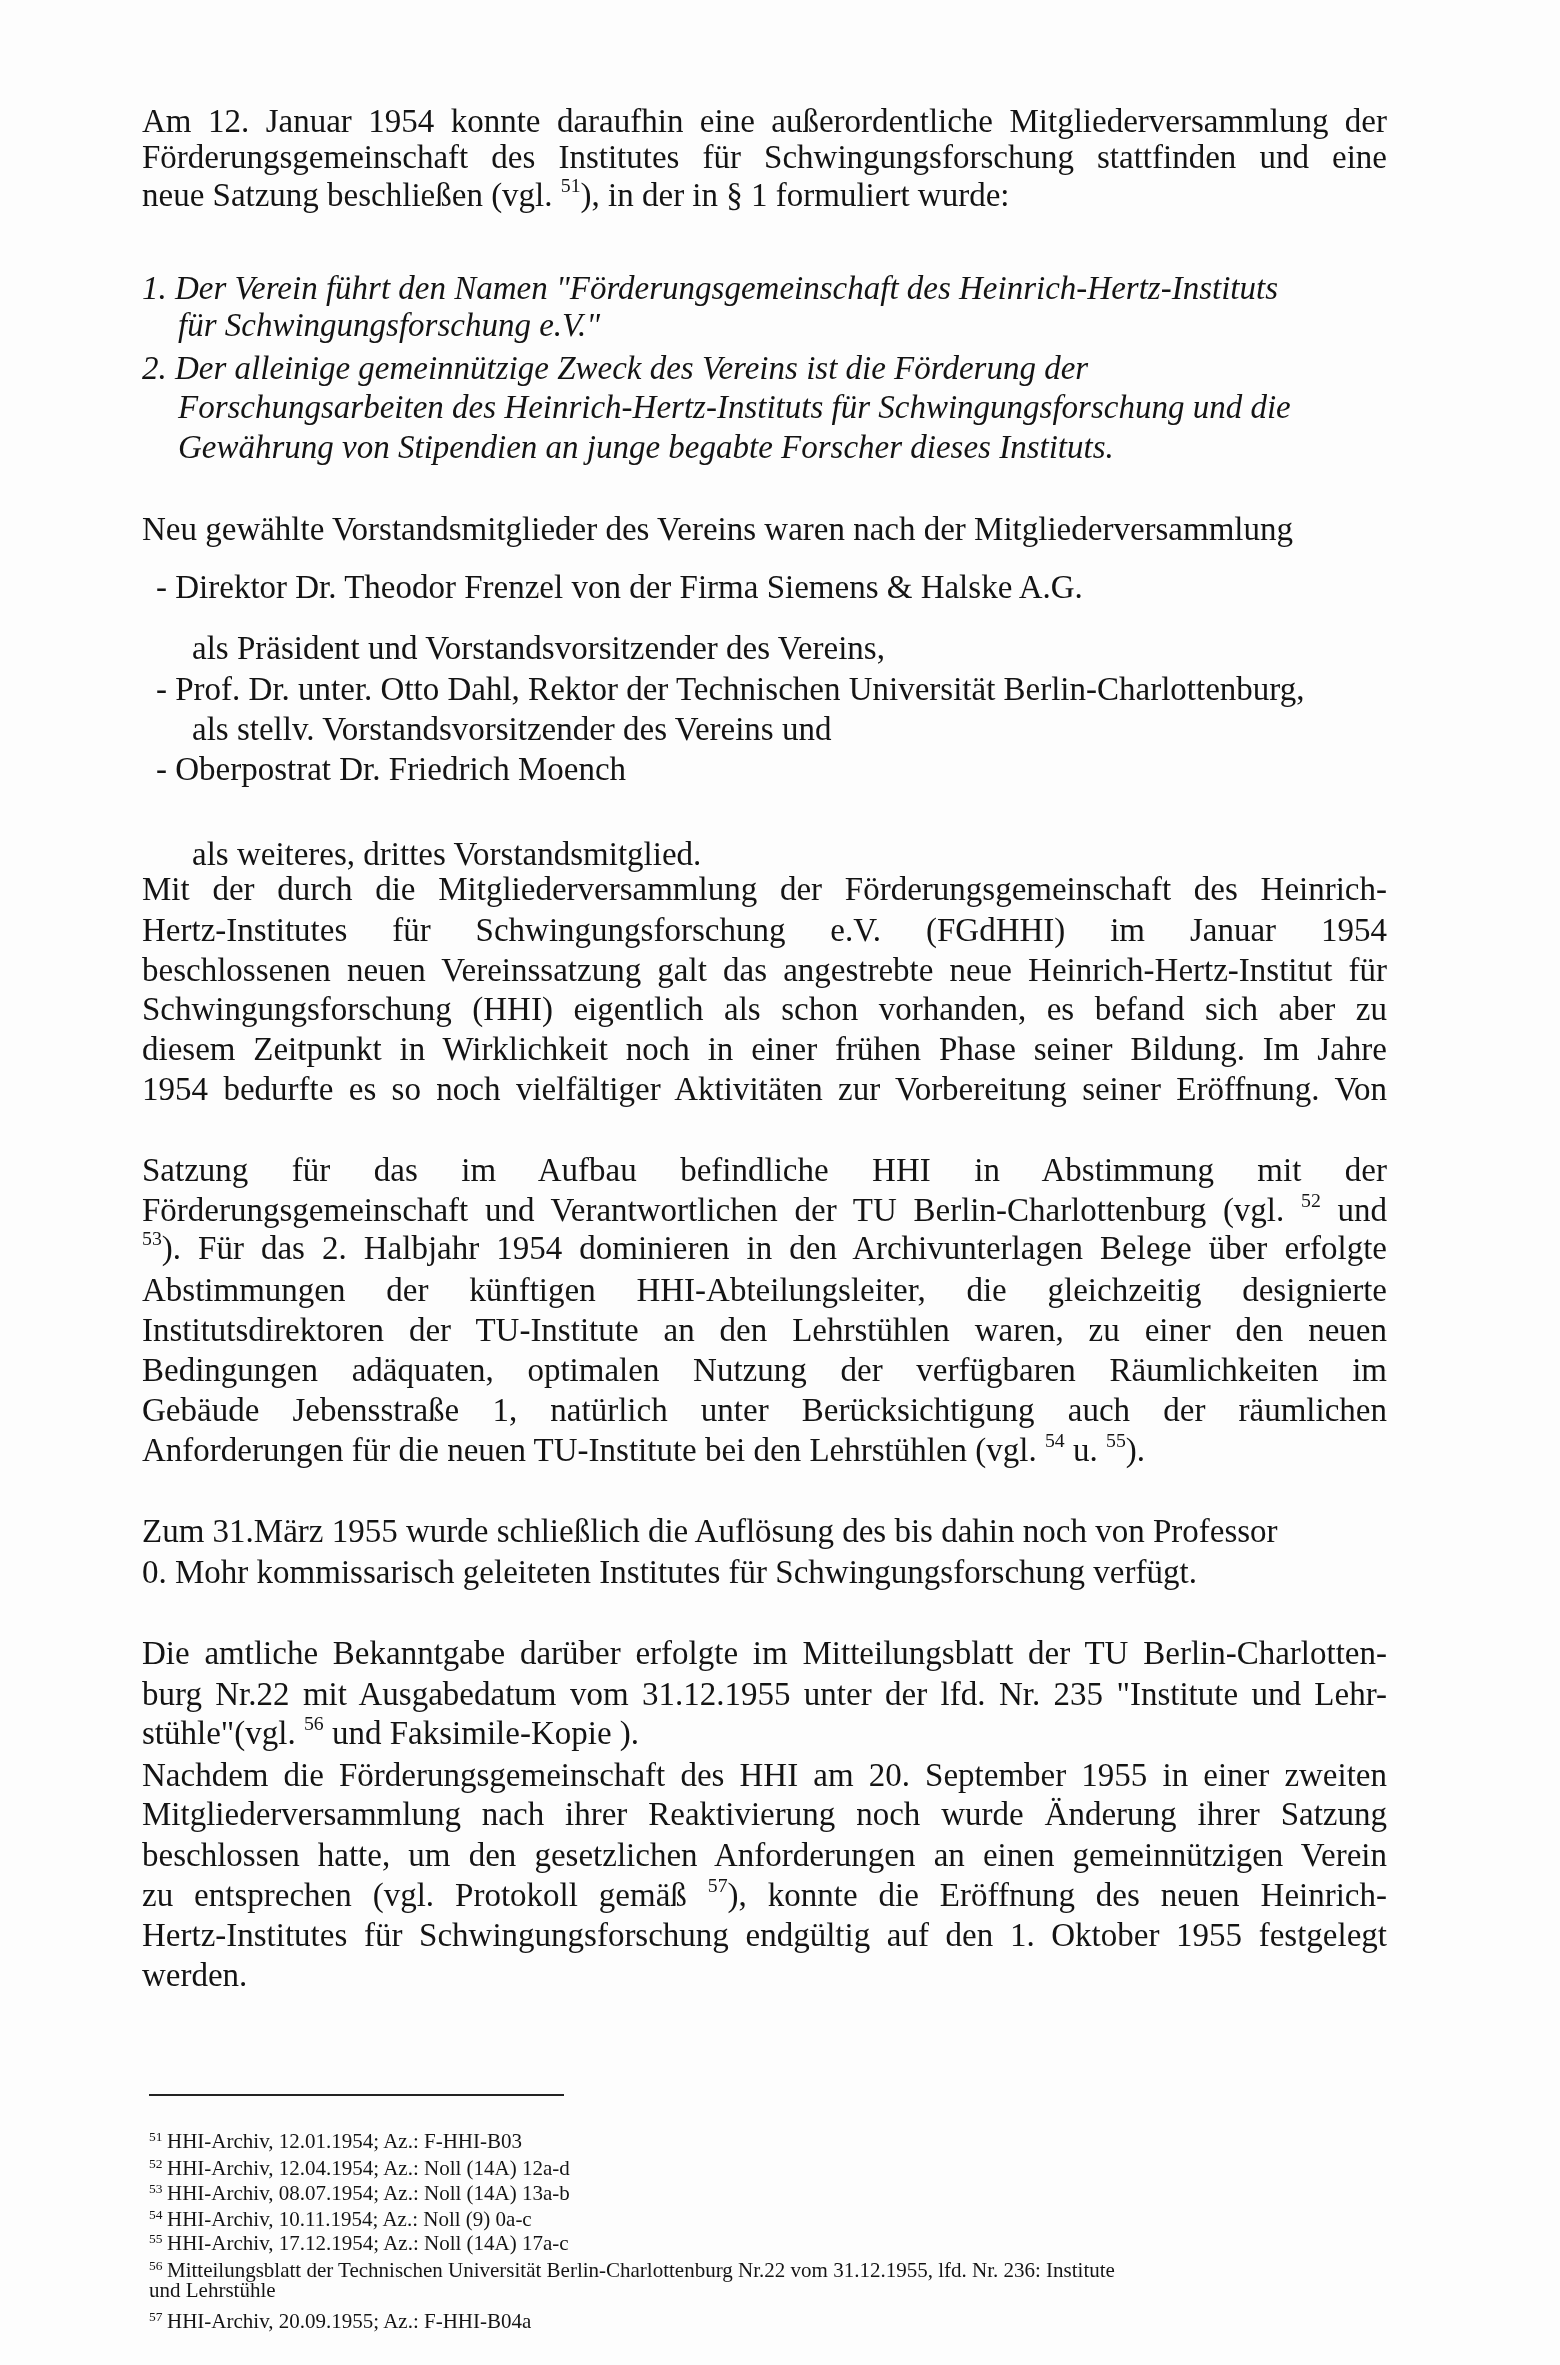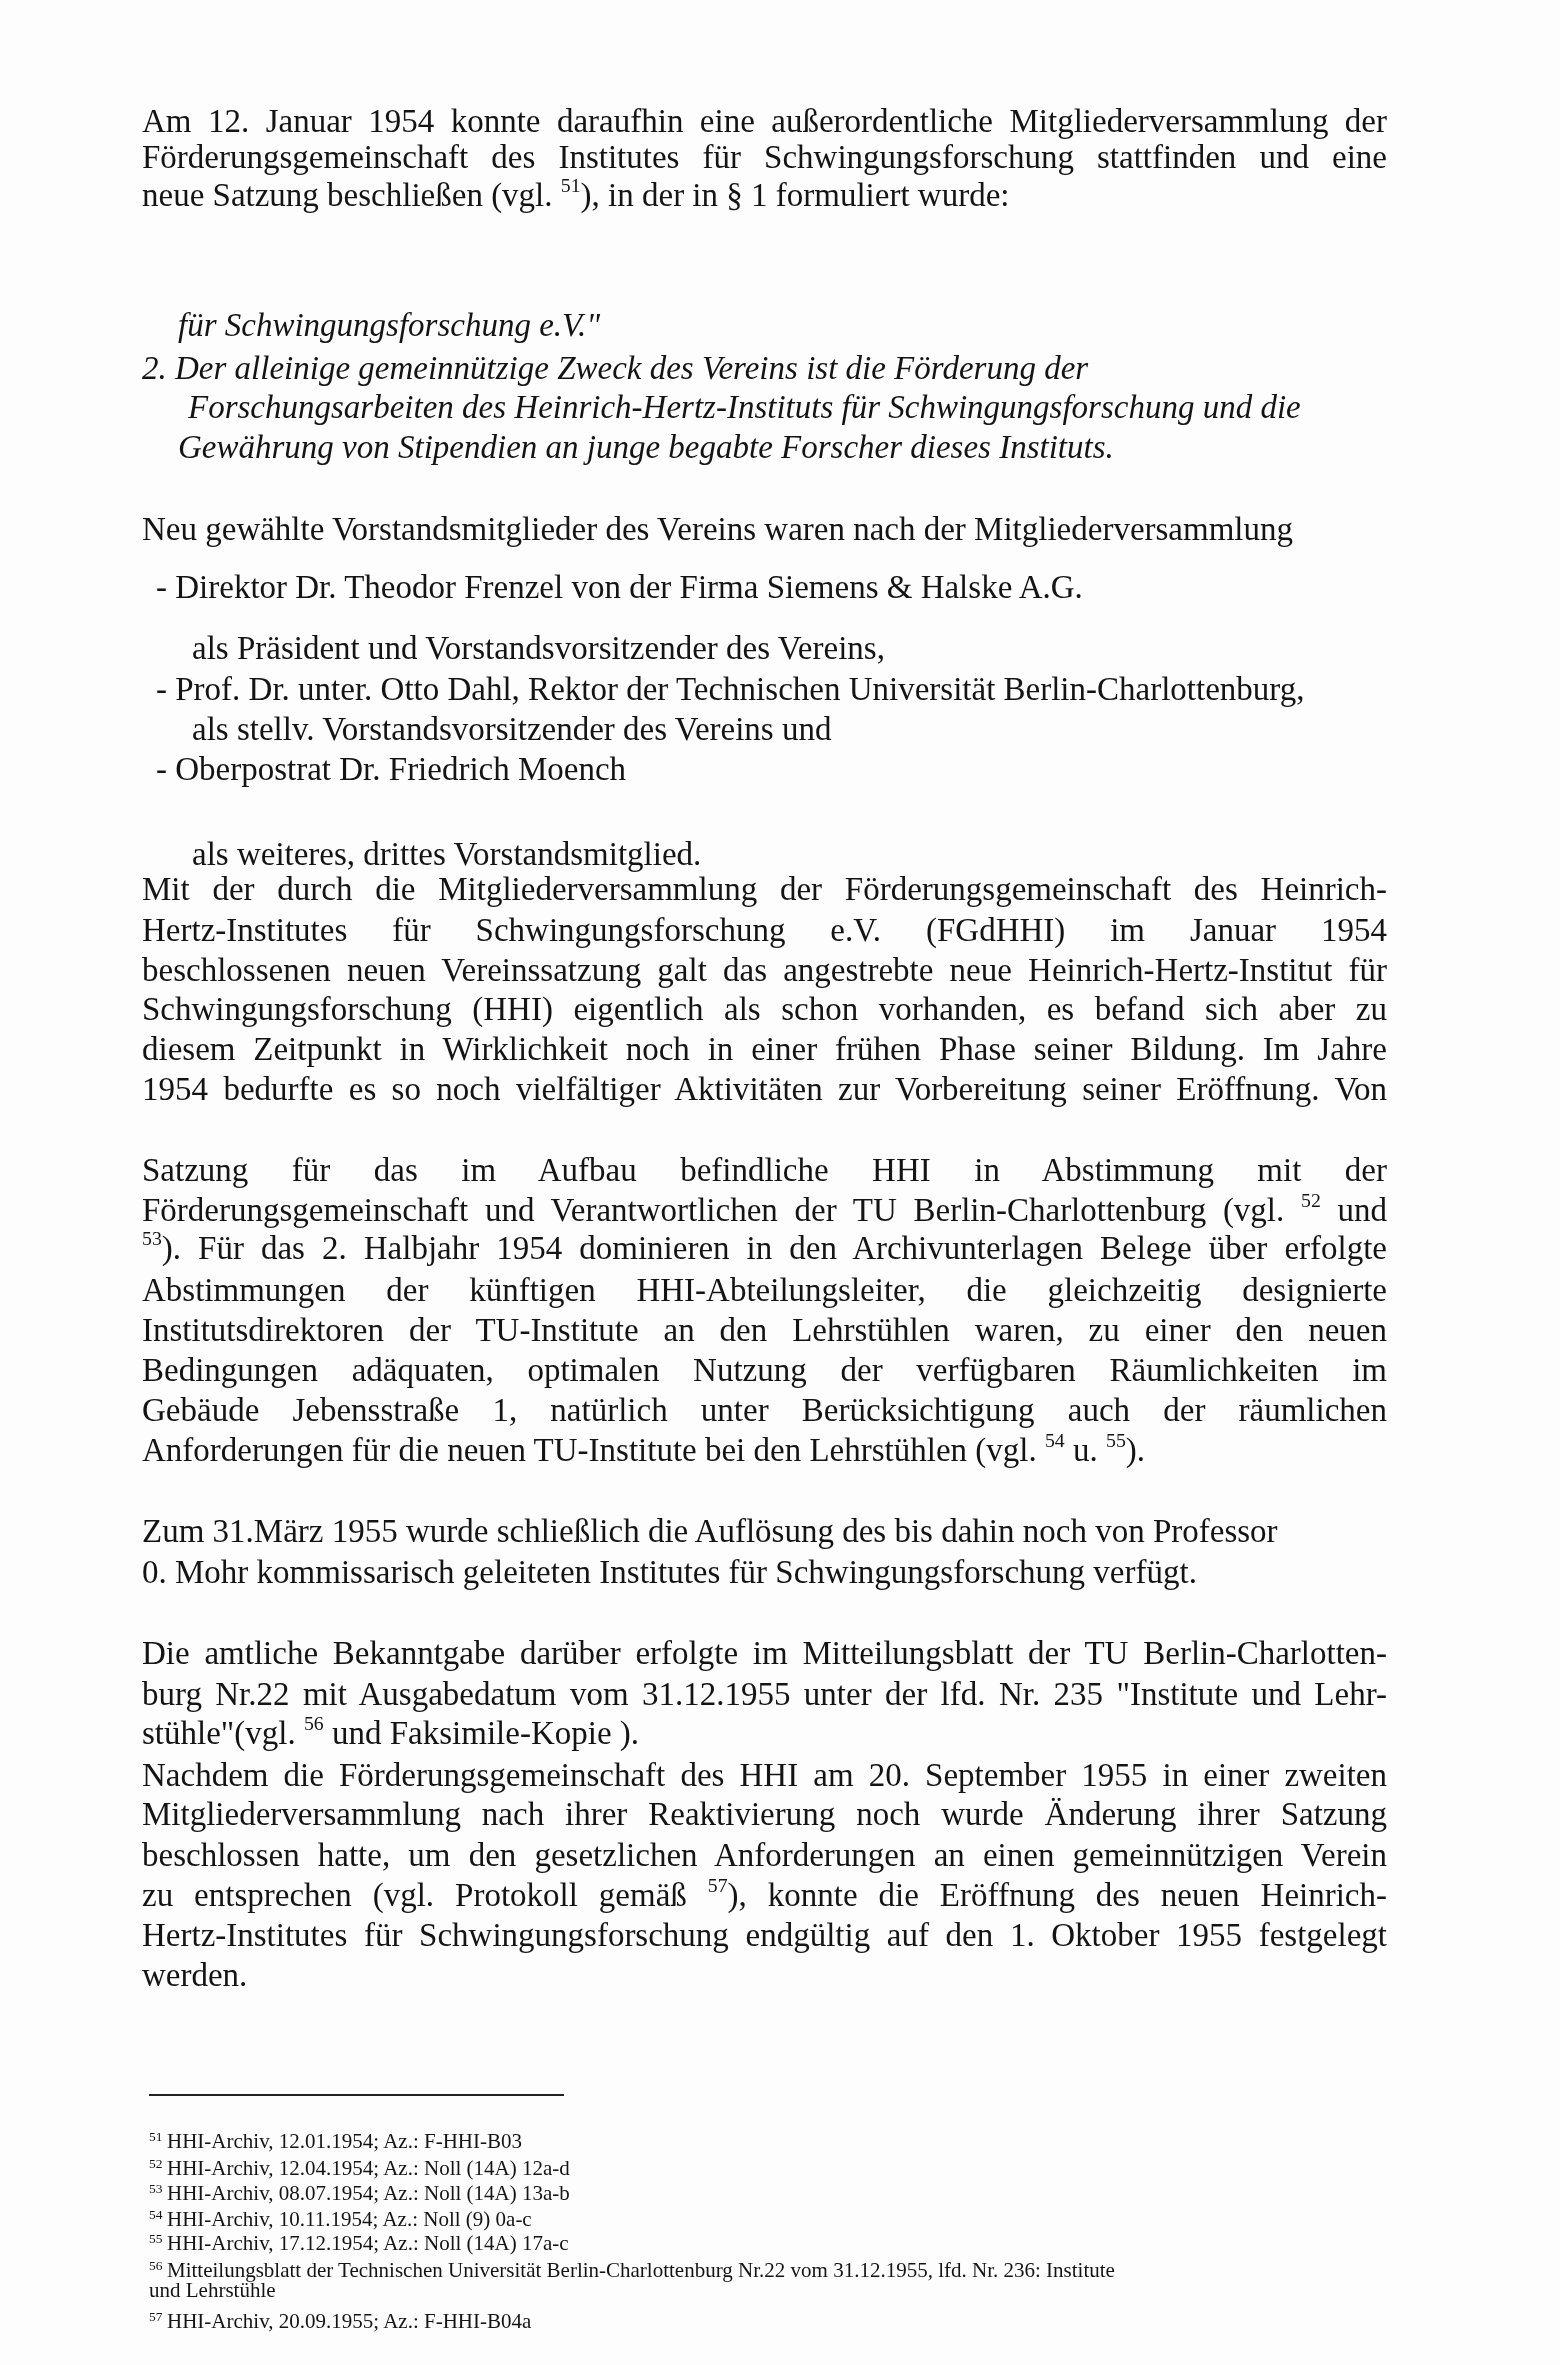--- a/index.html
+++ b/index.html
@@ -27,23 +27,24 @@
   </style>
 </head>
 <body>
 
 <div class="page">
 
   <div class="ln j" style="top:101px">Am 12. Januar 1954 konnte daraufhin eine außerordentliche Mitgliederversammlung der</div>
   <div class="ln j" style="top:137px">Förderungsgemeinschaft des Institutes für Schwingungsforschung stattfinden und eine</div>
   <div class="ln" style="top:175px"><span>neue Satzung beschließen (vgl. </span><sup>51</sup><span>), in der in § 1 formuliert wurde:</span></div>
 
+  <div class="ln it" style="top:268px">1. Der Verein führt den Namen "Förderungsgemeinschaft des Heinrich-Hertz-Instituts</div>
   <div class="ln it" style="top:305px; left:178px;">für Schwingungsforschung e.V."</div>
   <div class="ln it" style="top:348px">2. Der alleinige gemeinnützige Zweck des Vereins ist die Förderung der</div>
-  <div class="ln it" style="top:387px; left:178px;margin-left:10px;">Forschungsarbeiten des Heinrich-Hertz-Instituts für Schwingungsforschung und die</div>
+  <div class="ln it" style="top:387px; left:178px;">Forschungsarbeiten des Heinrich-Hertz-Instituts für Schwingungsforschung und die</div>
   <div class="ln it" style="top:427px; left:178px;">Gewährung von Stipendien an junge begabte Forscher dieses Instituts.</div>
 
   <div class="ln" style="top:509px">Neu gewählte Vorstandsmitglieder des Vereins waren nach der Mitgliederversammlung</div>
 
   <div class="ln" style="top:567px; left:156px;">- Direktor Dr. Theodor Frenzel von der Firma Siemens &amp; Halske A.G.</div>
   <div class="ln" style="top:628px; left:192px;">als Präsident und Vorstandsvorsitzender des Vereins,</div>
   <div class="ln" style="top:669px; left:156px;">- Prof. Dr. unter. Otto Dahl, Rektor der Technischen Universität Berlin-Charlottenburg,</div>
   <div class="ln" style="top:709px; left:192px;">als stellv. Vorstandsvorsitzender des Vereins und</div>
   <div class="ln" style="top:749px; left:156px;">- Oberpostrat Dr. Friedrich Moench</div>
   <div class="ln" style="top:789px; left:192px;margin-top:45px;">als weiteres, drittes Vorstandsmitglied.</div>

